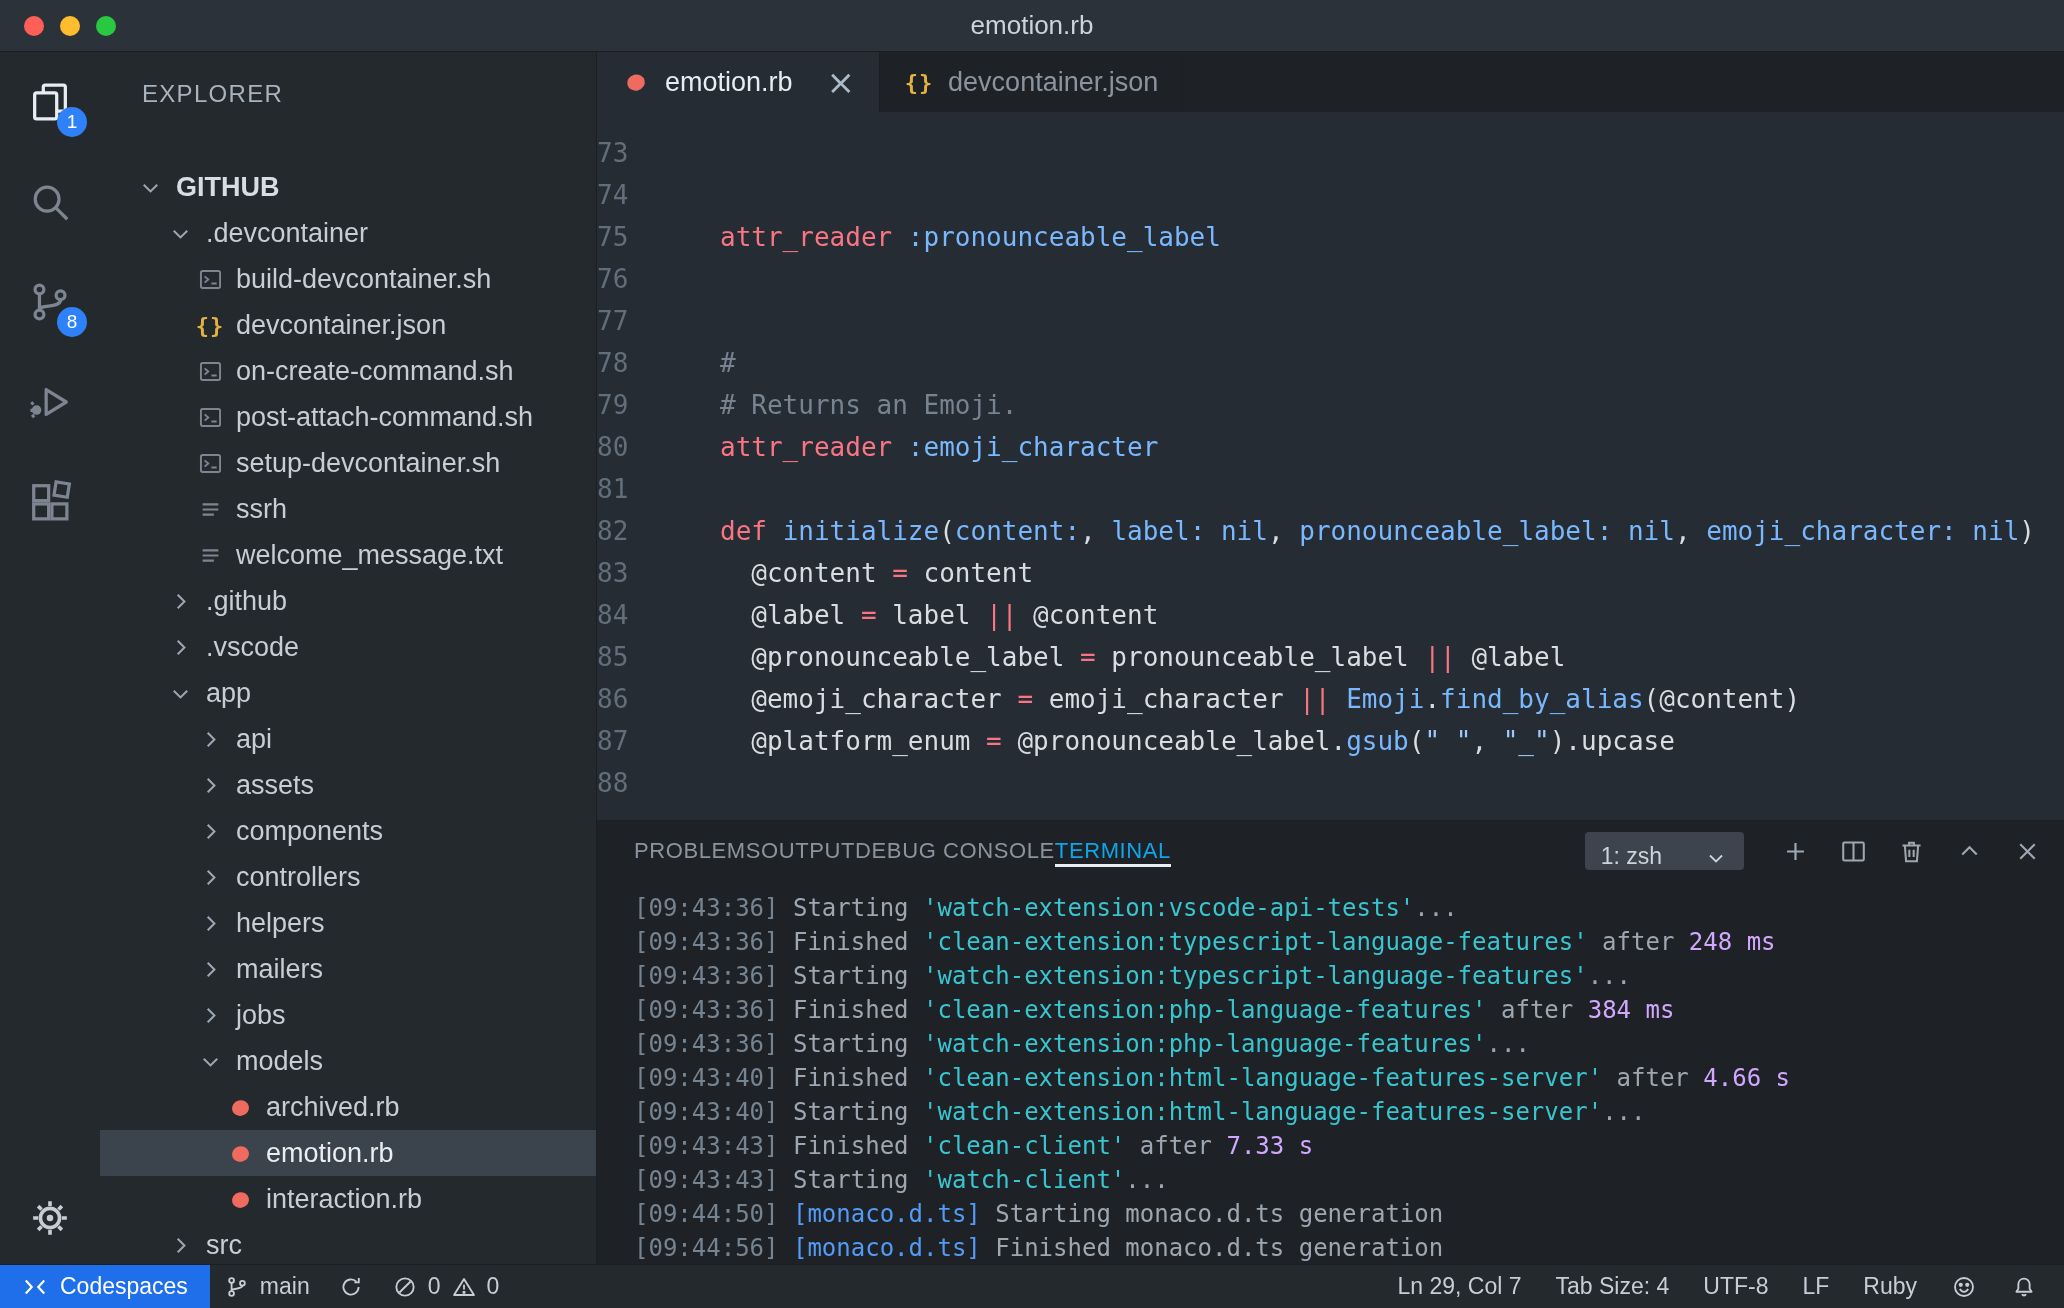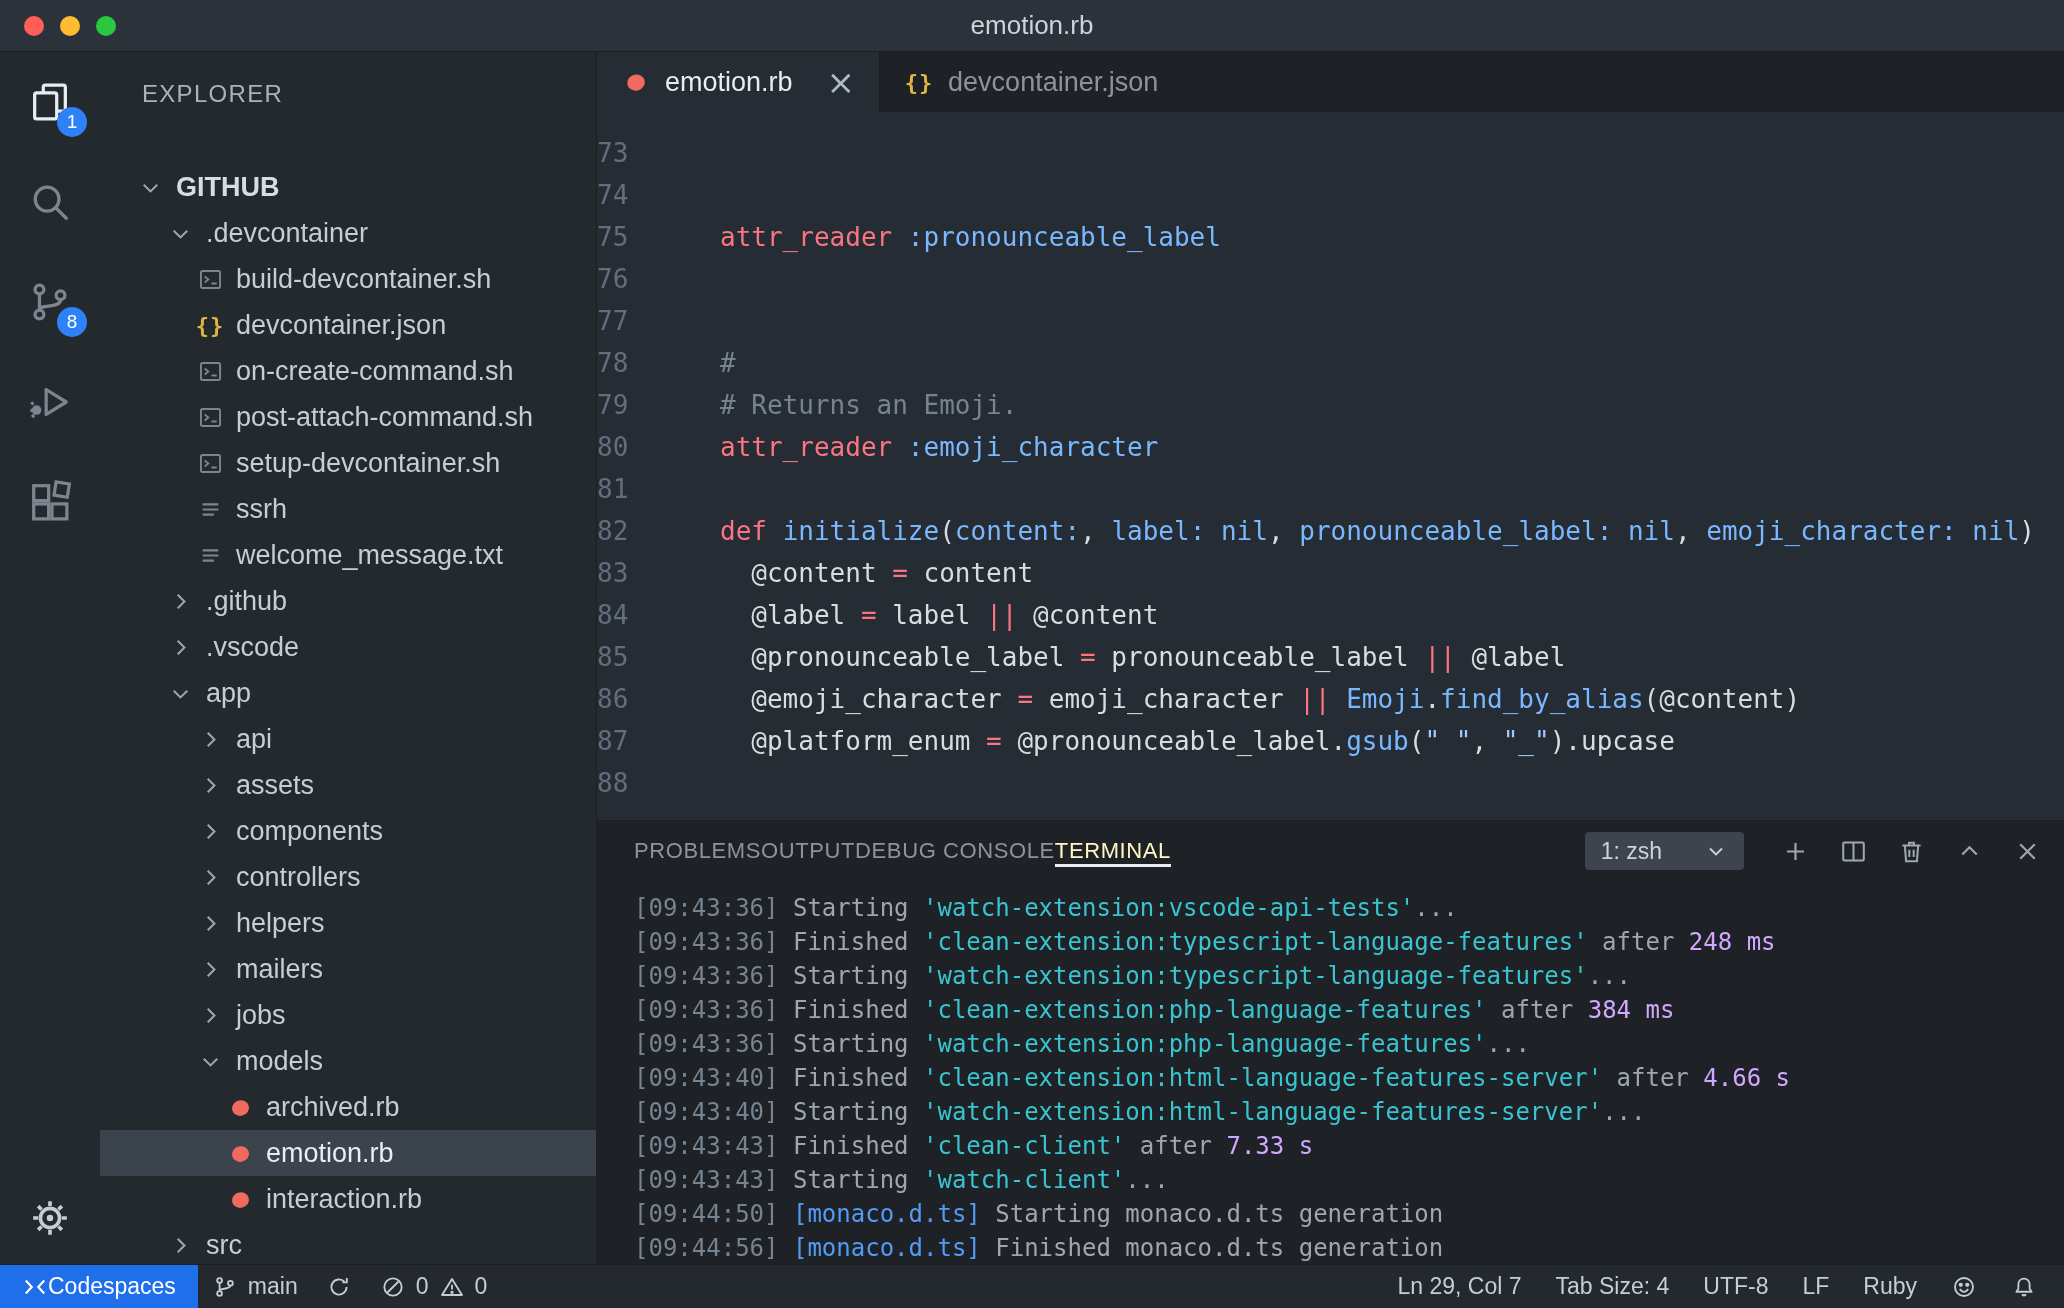--- a/index.html
+++ b/index.html
@@ -56,39 +56,39 @@
   .tok-f{color:var(--syntax-constant);}
   .tok-c{color:var(--syntax-comment);}
   .tok-q{color:var(--syntax-string);}
   .tok-t{color:#d7dde3;}
 
   
   .panel{height:444px;background:var(--panel-bg);border-top:1px solid var(--border-dark);flex:0 0 auto;display:flex;flex-direction:column;}
   .panel-header{height:60px;display:flex;align-items:center;padding:0 20px 0 37px;flex:0 0 auto;}
   .panel-tabs{display:flex;height:100%;align-items:center;}
   .ptab{display:flex;align-items:center;font-size:22px;letter-spacing:.6px;color:#8b949e;border-bottom:3px solid transparent;padding-top:3px;cursor:pointer;}
-  .ptab.active{color:#fef9c3;border-bottom-color:#e6edf3;}
+  .ptab.active{color:#0ea5e9;border-bottom-color:#e6edf3;}
   .panel-actions{margin-left:auto;display:flex;align-items:center;gap:24px;color:#9da7b1;}
-  .shell-select{height:38px;background:var(--select-bg);border-radius:4px;display:flex;align-items:center;padding:0 16px;gap:42px;font-size:23px;color:#cdd3da;margin-right:10px;cursor:pointer;}
+  .shell-select{height:38px;background:var(--select-bg);border-radius:4px;display:flex;align-items:flex-end;padding:0 16px;gap:42px;font-size:23px;color:#cdd3da;margin-right:10px;cursor:pointer;}
   .shell-select svg{width:24px;height:24px;}
   .pa-icon{width:34px;height:34px;display:flex;align-items:center;justify-content:center;font-size:34px;cursor:pointer;font-family:"DejaVu Sans",sans-serif;}
   .pa-icon svg{width:29px;height:29px;}
   .terminal{padding:10px 0 0 37px;font-family:"DejaVu Sans Mono",monospace;font-size:24px;flex:1;overflow:hidden;}
   .term-line{height:34px;line-height:34px;white-space:pre;}
   .tm-ts{color:var(--term-ts);}
   .tm-t{color:var(--term-text);}
   .tm-c{color:var(--term-cyan);}
   .tm-m{color:var(--term-magenta);}
   .tm-b{color:var(--term-blue);}
 
   
   .statusbar{height:44px;background:var(--chrome-bg);border-top:1px solid var(--border-dark);display:flex;align-items:center;font-size:23px;color:#c6cdd5;flex:0 0 auto;}
   .sb-item{display:flex;align-items:center;gap:10px;padding:0 14px;height:100%;cursor:pointer;}
   .sb-item svg{width:26px;height:26px;}
-  .codespaces{background:var(--codespaces-blue);color:#fff;padding:0 22px;gap:0;}
+  .codespaces{background:var(--codespaces-blue);color:#fff;padding:0 22px;gap:12px;}
   .sb-right{margin-left:auto;display:flex;align-items:center;height:100%;padding-right:10px;}
   .sb-right .sb-item{padding:0 17px;}
 </style>
 </head>
 <body>
 
 <div class="app">
 
   <header class="titlebar">
     <div class="traffic">

